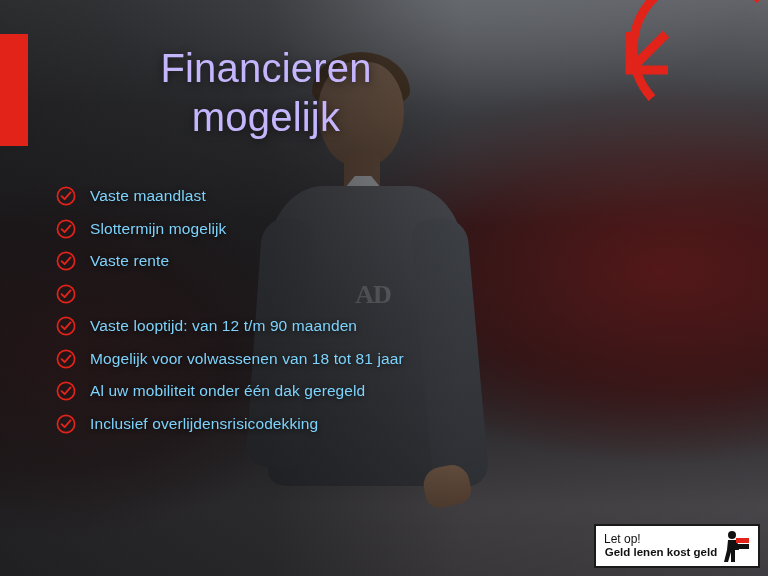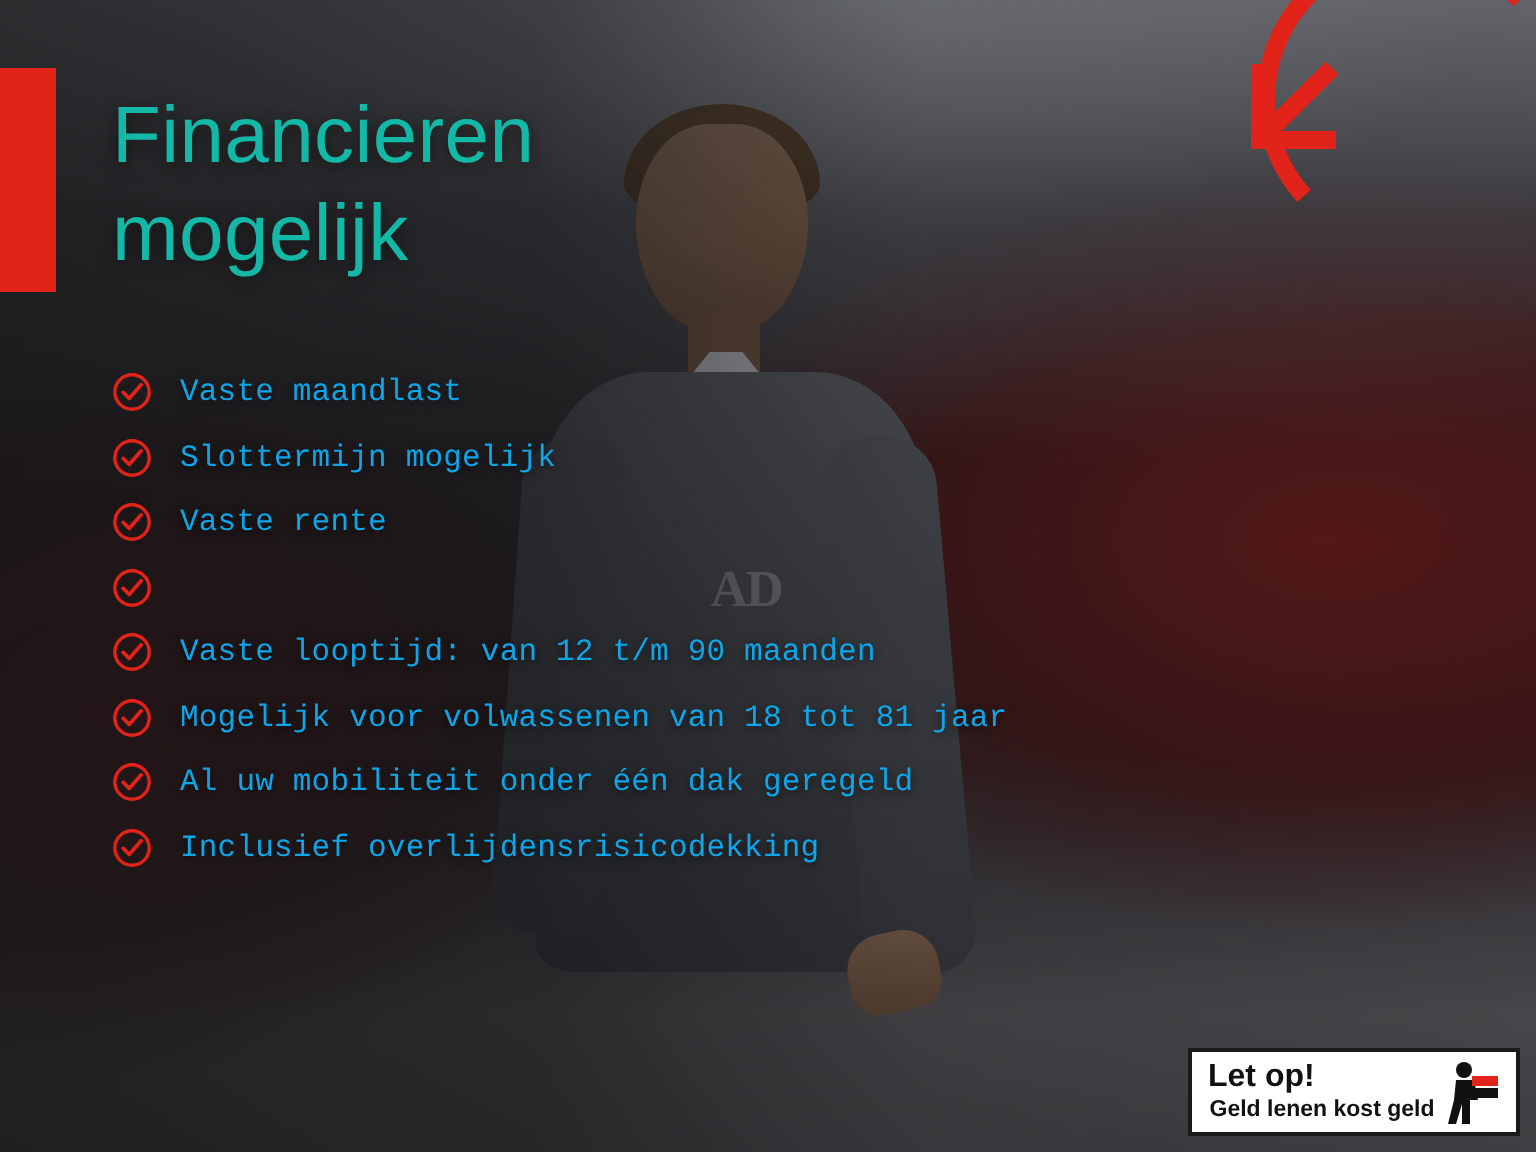--- a/index.html
+++ b/index.html
@@ -97,58 +97,58 @@
     position: absolute; left: 0; top: 34px; width: 28px; height: 112px;
     background: #e2231a;
   }
 
   
   .arc-wrap { position: absolute; right: 0; top: -8px; width: 160px; height: 170px; }
 
   
   .headline {
     position: absolute; left: 56px; top: 44px; width: 420px;
-    color: #14b8a6;
+    color: #c4b5fd;
     font-size: 40px;
     line-height: 1.22;
     font-weight: 400;
     letter-spacing: 0.2px;
     text-shadow: 0 2px 8px rgba(0,0,0,0.55);
+    text-align: center;
   }
 
   
   .bullets {
     position: absolute; left: 56px; top: 186px;
     display: flex; flex-direction: column; gap: 12.5px;
   }
   .bullet { display: flex; align-items: center; gap: 14px; }
   .check-icon { width: 20px; height: 20px; flex: 0 0 20px; display: block; }
   .bullet-label {
-    color: #0ea5e9;
+    color: #7dd3fc;
     font-size: 15.5px;
     letter-spacing: 0.1px;
     text-shadow: 0 1px 5px rgba(0,0,0,0.6);
     white-space: nowrap;
-    font-family: Liberation Mono, monospace;
   }
 
   
   .warning {
     position: absolute; right: 8px; bottom: 8px;
     width: 166px; height: 44px;
     background: #ffffff;
     border: 2px solid #1a1a1a;
     display: flex; align-items: center;
     padding: 4px 6px 4px 8px;
   }
   .warning-text {
     display: flex; flex-direction: column; justify-content: center;
     color: #111; line-height: 1.18; flex: 1 1 auto;
   }
-  .warning-line1 { font-size: 16px; font-weight: 700; }
+  .warning-line1 { font-size: 12px; font-weight: 400; }
   .warning-line2 { font-size: 11.5px; font-weight: 700; text-align: center; }
   .warning-fig { width: 34px; height: 36px; flex: 0 0 34px; }
 </style>
 </head>
 <body>
 
 <div class="stage">
 
   <div class="photo"></div>
 

